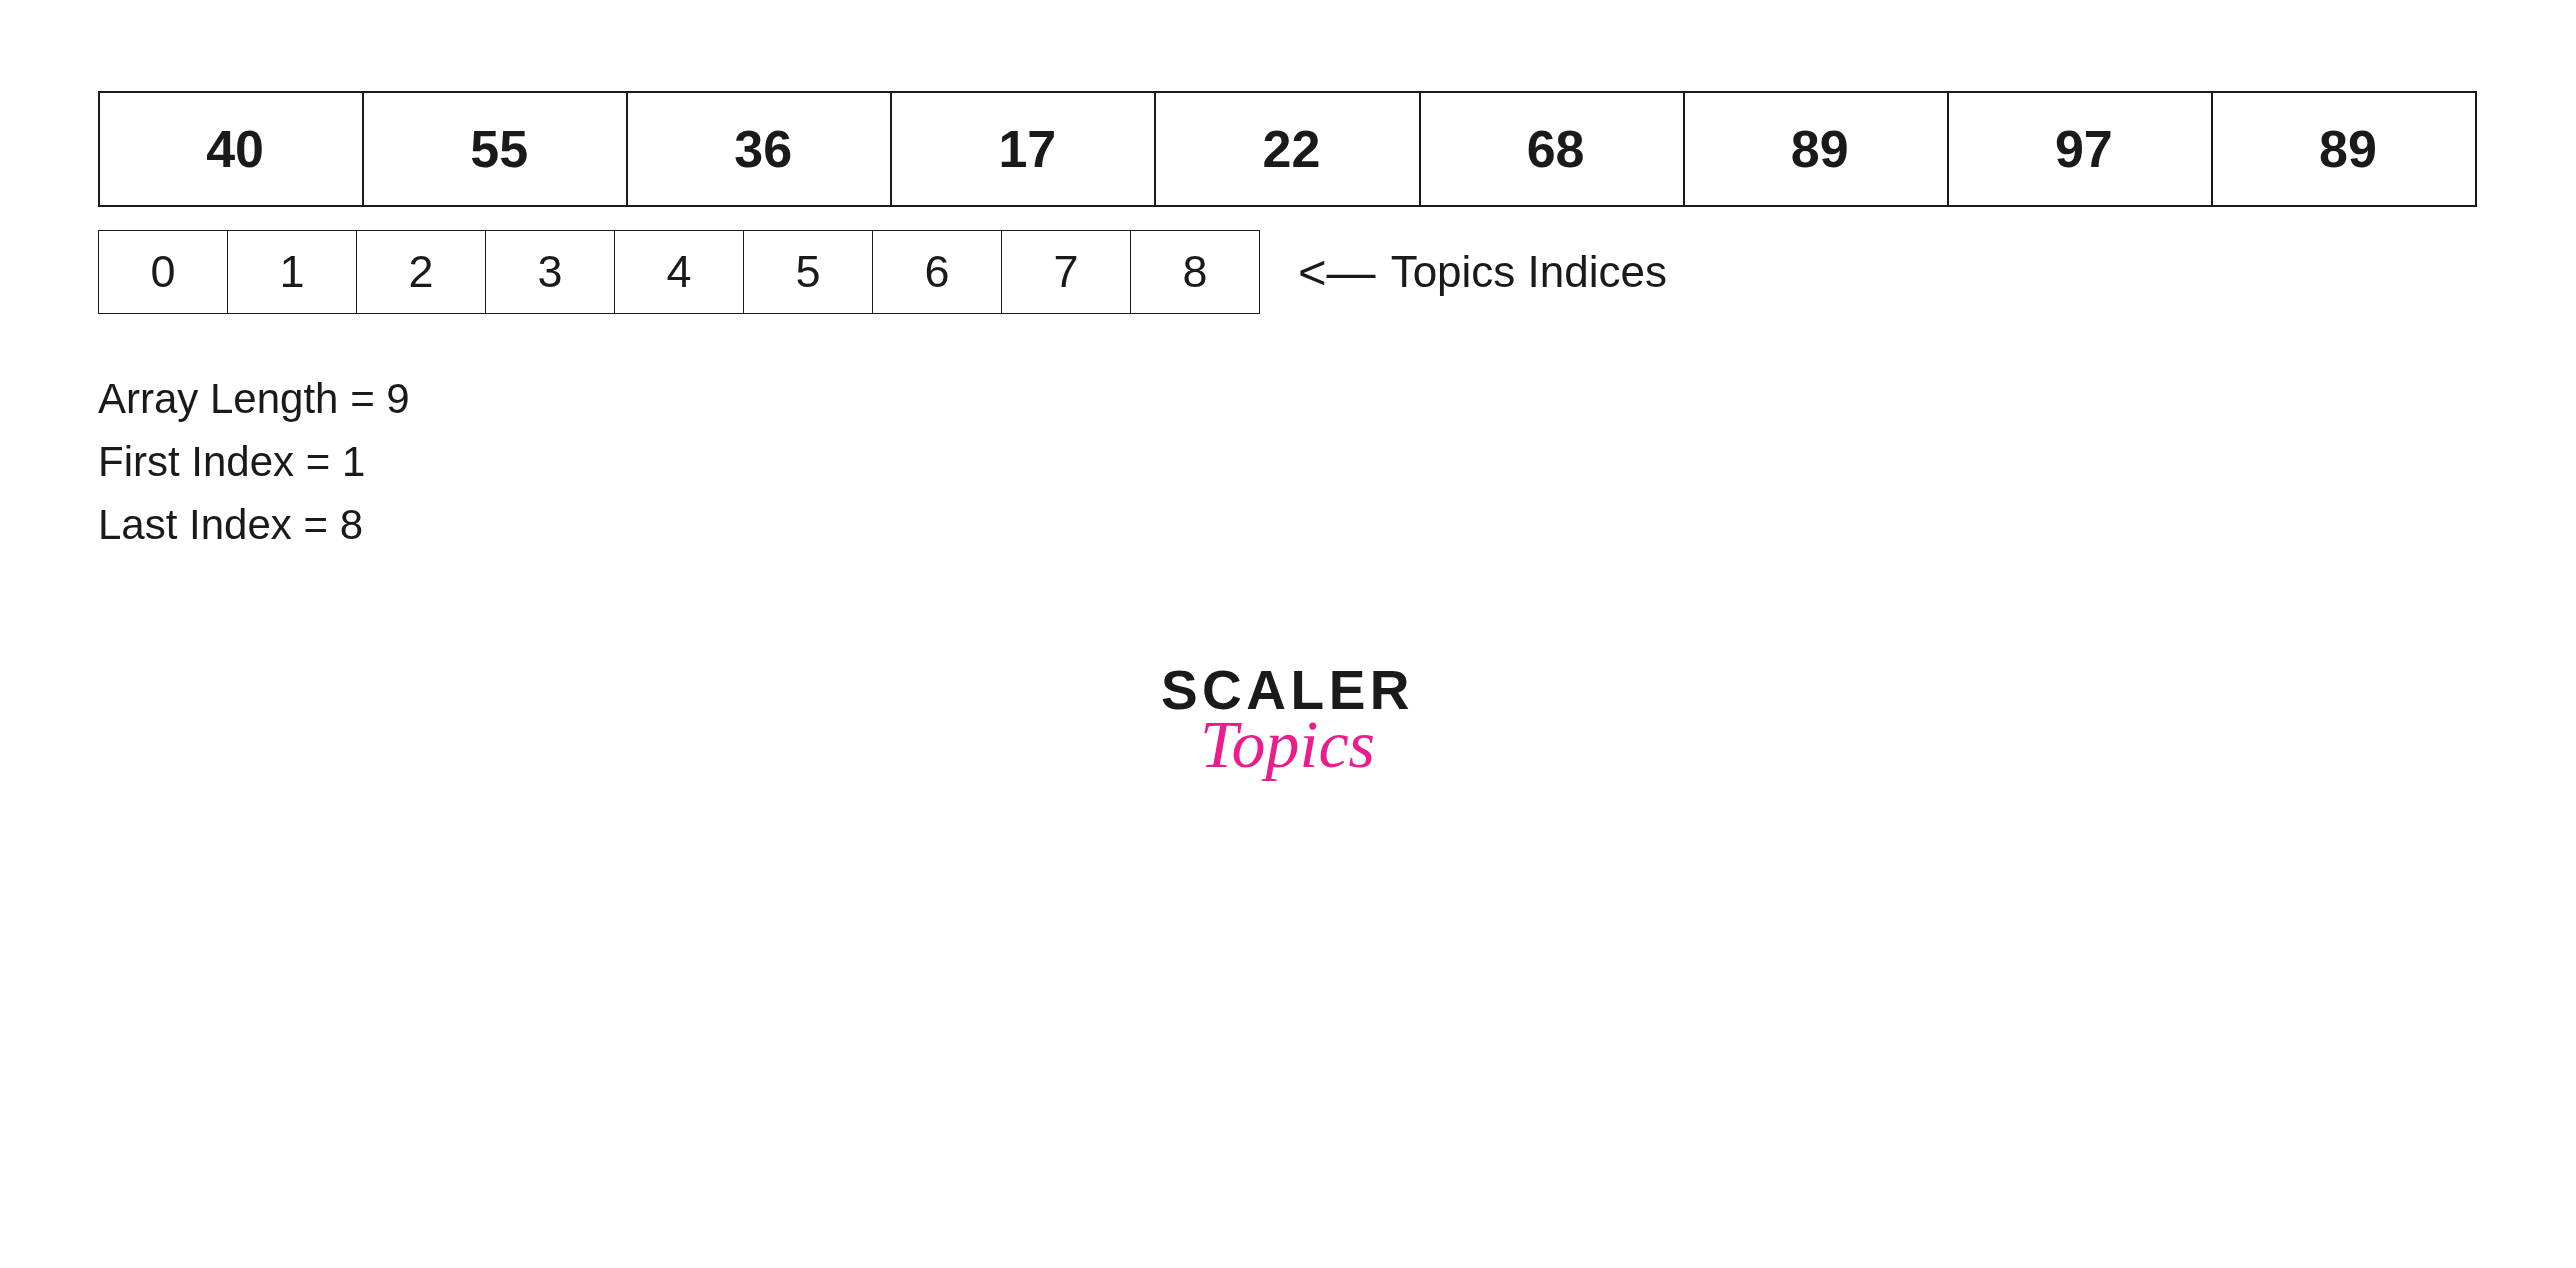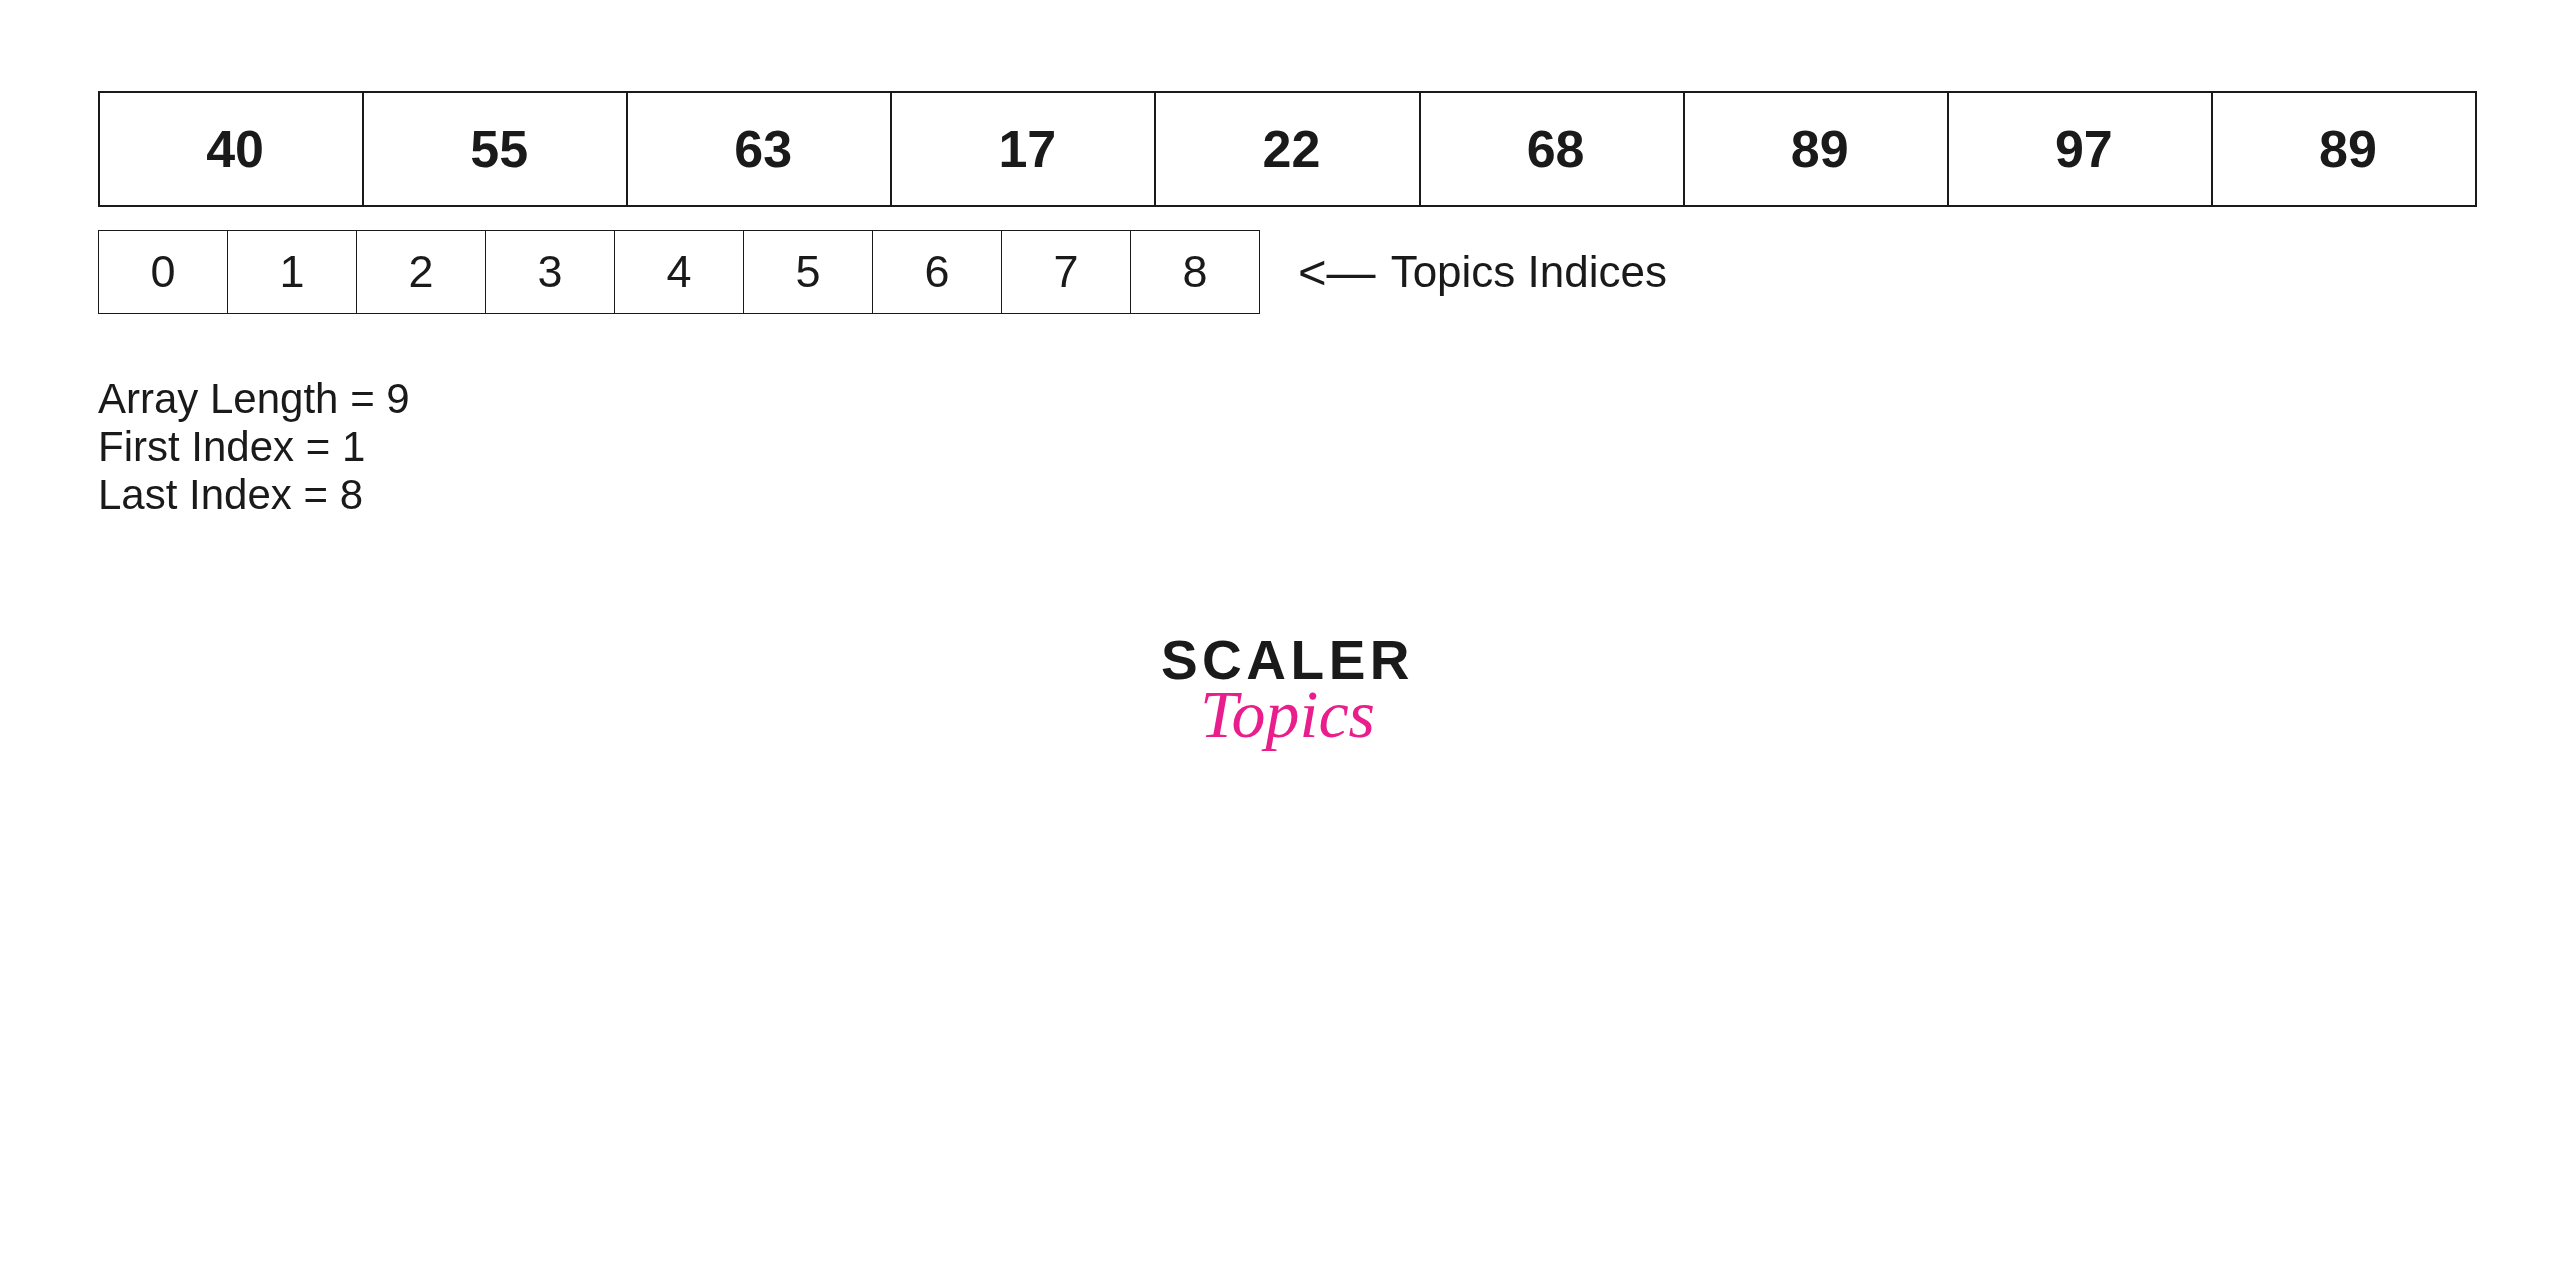--- a/index.html
+++ b/index.html
@@ -78,20 +78,21 @@
     .arrow-symbol {
       font-size: 49px;
       font-weight: 400;
     }
 
     
     .info-section {
       margin-top: 61px;
       display: flex;
       flex-direction: column;
+      gap: 15px;
     }
 
     .info-line {
       font-size: 42px;
       color: #1a1a1a;
       font-weight: 400;
     }
 
     .logo-inner {
       display: flex;
@@ -129,21 +130,21 @@
 </head>
 <body>
 
 <div class="main-container">
 
   <table class="array-table">
     <tbody>
       <tr id="array-values-row">
       <td>40</td>
           <td>55</td>
-          <td>63</td>
+          <td>36</td>
           <td>17</td>
           <td>22</td>
           <td>68</td>
           <td>89</td>
           <td>97</td>
           <td>89</td>
         </tr>
     </tbody>
   </table>
 

